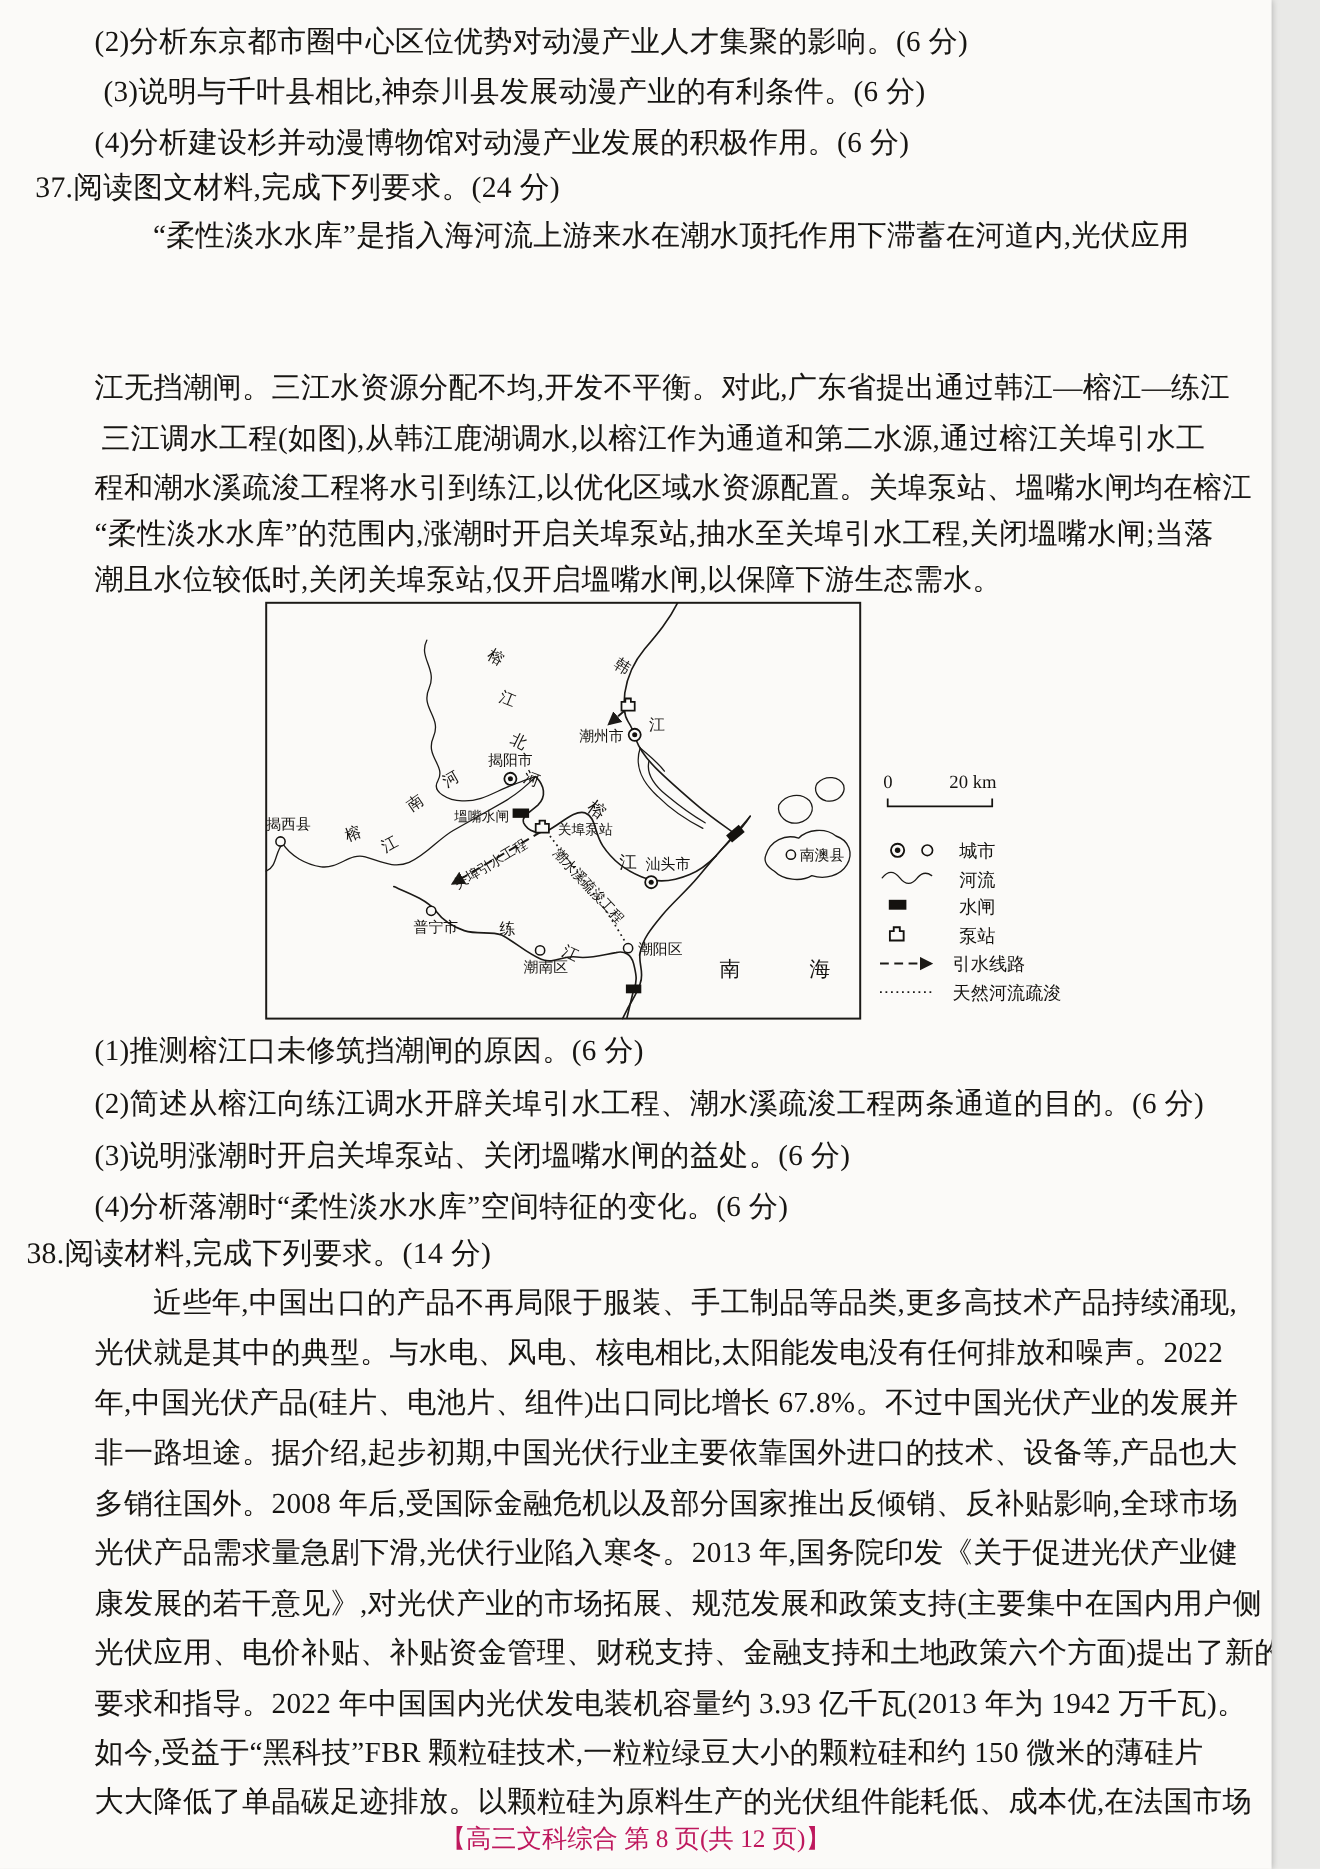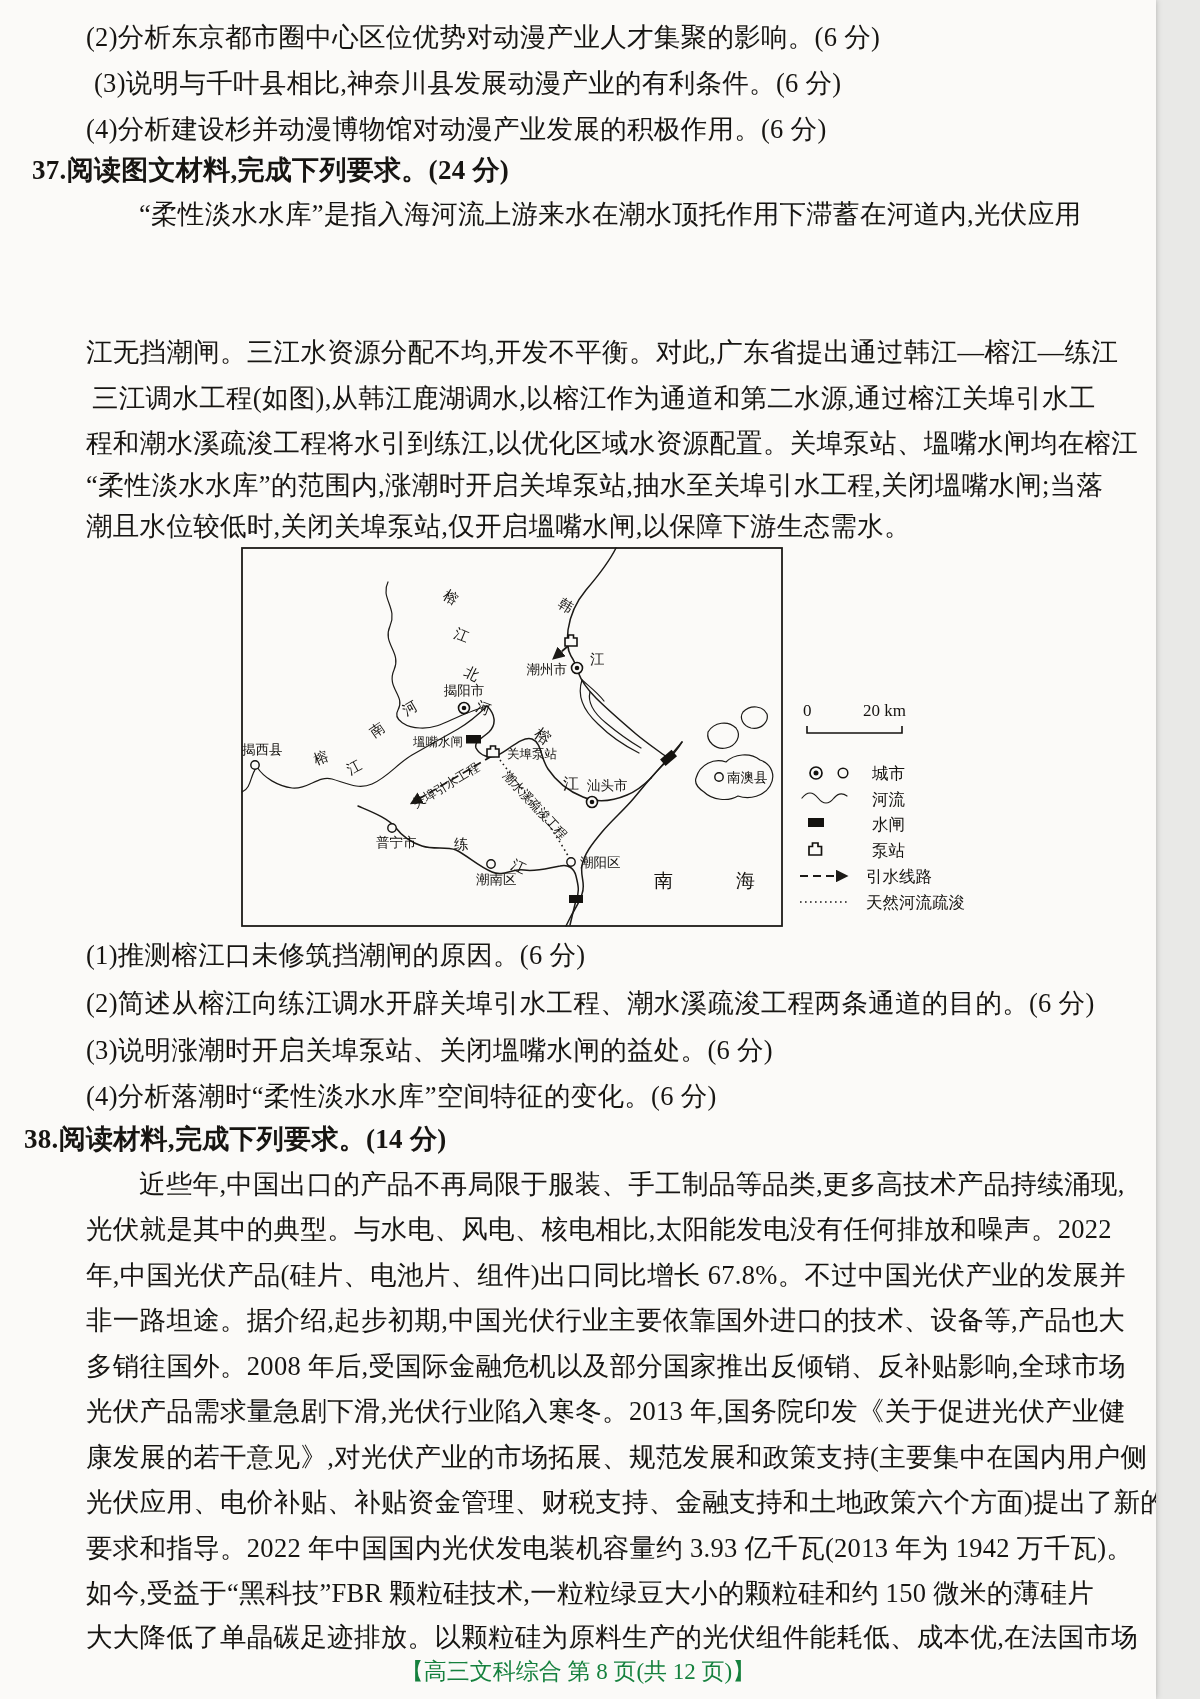--- a/index.html
+++ b/index.html
@@ -1,22 +1,22 @@
 <!DOCTYPE html>
 <html><head>
 <meta charset="utf-8">
 <style>
   html,body{margin:0;padding:0;}
   body{background:#e9e9e7; font-family:"Liberation Serif","DejaVu Serif",serif;}
   .page{position:relative;width:1156px;height:1699px;background:#fbfaf8;overflow:hidden;
         box-shadow:0 0 6px rgba(0,0,0,.25);}
   .tl{position:absolute;white-space:nowrap;font-size:26.5px;color:#171512;
       letter-spacing:.3px;line-height:34px;}
-  .tl.head{font-size:27px;font-weight:bold;}
-  .footer{position:absolute;width:100%;text-align:center;font-size:23px;color:#15803d;}
+  .tl.head{font-size:27px;}
+  .footer{position:absolute;width:100%;text-align:center;font-size:23px;color:#be185d;}
   svg text{fill:#14120f;font-family:"Liberation Serif","DejaVu Serif",serif;}
   .mapline{fill:none;stroke:#1c1a17;stroke-width:1.5;stroke-linecap:round;stroke-linejoin:round;}
   .thin{stroke-width:1.2;}
   .dash{fill:none;stroke:#1c1a17;stroke-width:1.8;stroke-dasharray:8 5;}
   .dots{fill:none;stroke:#1c1a17;stroke-width:1.6;stroke-dasharray:1.6 3.4;}
   .frame{fill:none;stroke:#1c1a17;stroke-width:1.8;}
   .citylbl{font-size:13.5px;}
   .riverchar{font-size:14.5px;}
   .maplbl{font-size:12.5px;}
   .sea{font-size:19px;letter-spacing:2px;}

